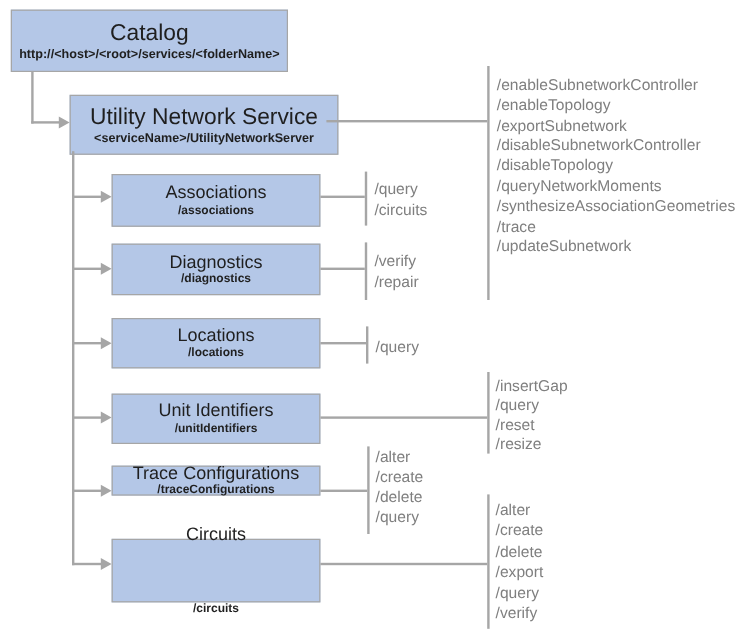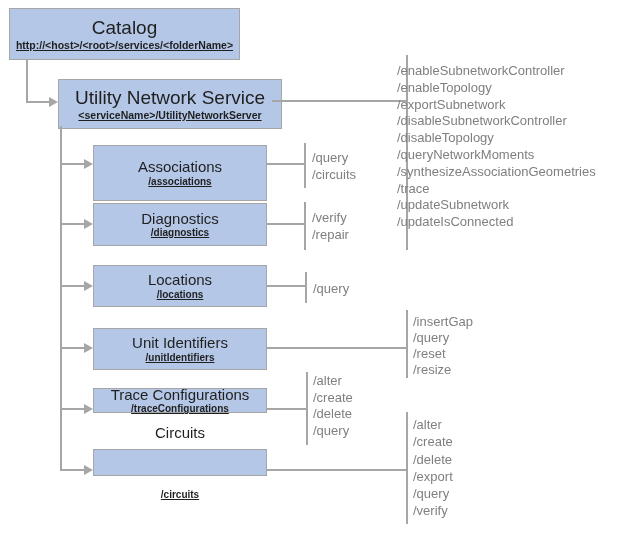--- a/index.html
+++ b/index.html
@@ -6,43 +6,43 @@
   #stage{
     position:relative;width:626px;height:537px;background:#ffffff;
     font-family:"Liberation Sans", sans-serif;overflow:hidden;
   }
   .node{
     position:absolute;background:#b4c7e7;border:1.5px solid #a6a6a6;
     box-sizing:border-box;display:flex;flex-direction:column;
     align-items:center;justify-content:center;text-align:center;
   }
   .node-title{color:#1f1f1f;font-size:15px;line-height:1.15;white-space:nowrap;}
-  .node-path{color:#1f1f1f;font-size:10px;font-weight:600;line-height:1.2;white-space:nowrap;text-decoration:underline;}
+  .node-path{color:#1f1f1f;font-size:10px;font-weight:600;line-height:1.2;white-space:nowrap;}
   .big .node-title{font-size:19px;}
   .big .node-path{font-size:10.5px;}
   #node-catalog{left:9px;top:8px;width:231px;height:52px;}
   #node-service{left:58px;top:79px;width:224px;height:50px;}
-  #node-associations{left:93px;top:145px;width:174px;height:56px;}
+  #node-associations{left:93px;top:145px;width:174px;height:44px;}
   #node-diagnostics{left:93px;top:203px;width:174px;height:43px;}
   #node-locations{left:93px;top:265px;width:174px;height:42px;}
   #node-unit{left:93px;top:328px;width:174px;height:42px;}
   #node-trace{left:93px;top:388px;width:174px;height:25px;}
-  #node-circuits{left:93px;top:449px;width:174px;height:27px;gap:48px;}
+  #node-circuits{left:93px;top:449px;width:174px;height:53px;gap:48px;}
 
   .h-line,.v-line{position:absolute;background:#a6a6a6;}
   .h-line{height:2px;}
   .v-line{width:2px;}
   .arrow{
     position:absolute;width:0;height:0;
     border-top:5px solid transparent;border-bottom:5px solid transparent;
     border-left:9px solid #a6a6a6;
   }
   .ops{position:absolute;color:#7f7f7f;font-size:13px;white-space:nowrap;}
   .ops .op{display:block;}
-  #ops-service{left:397px;top:63px;line-height:16.8px;}
+  #ops-service{left:414px;top:63px;line-height:16.8px;}
   #ops-associations{left:312px;top:149px;line-height:17px;}
   #ops-diagnostics{left:312px;top:209px;line-height:17px;}
   #ops-locations{left:313px;top:280px;line-height:17px;}
   #ops-unit{left:413px;top:314px;line-height:16px;}
   #ops-trace{left:313px;top:373px;line-height:16.6px;}
   #ops-circuits{left:413px;top:416px;line-height:17.3px;}
 </style>
 </head>
 <body>
 
@@ -136,21 +136,20 @@
   <div class="ops" id="ops-service">
       <div class="op">/enableSubnetworkController</div>
       <div class="op">/enableTopology</div>
       <div class="op">/exportSubnetwork</div>
       <div class="op">/disableSubnetworkController</div>
       <div class="op">/disableTopology</div>
       <div class="op">/queryNetworkMoments</div>
       <div class="op">/synthesizeAssociationGeometries</div>
       <div class="op">/trace</div>
       <div class="op">/updateSubnetwork</div>
-      <div class="op">/updateIsConnected</div>
     </div>
   <div class="ops" id="ops-associations">
       <div class="op">/query</div>
       <div class="op">/circuits</div>
     </div>
   <div class="ops" id="ops-diagnostics">
       <div class="op">/verify</div>
       <div class="op">/repair</div>
     </div>
   <div class="ops" id="ops-locations">

